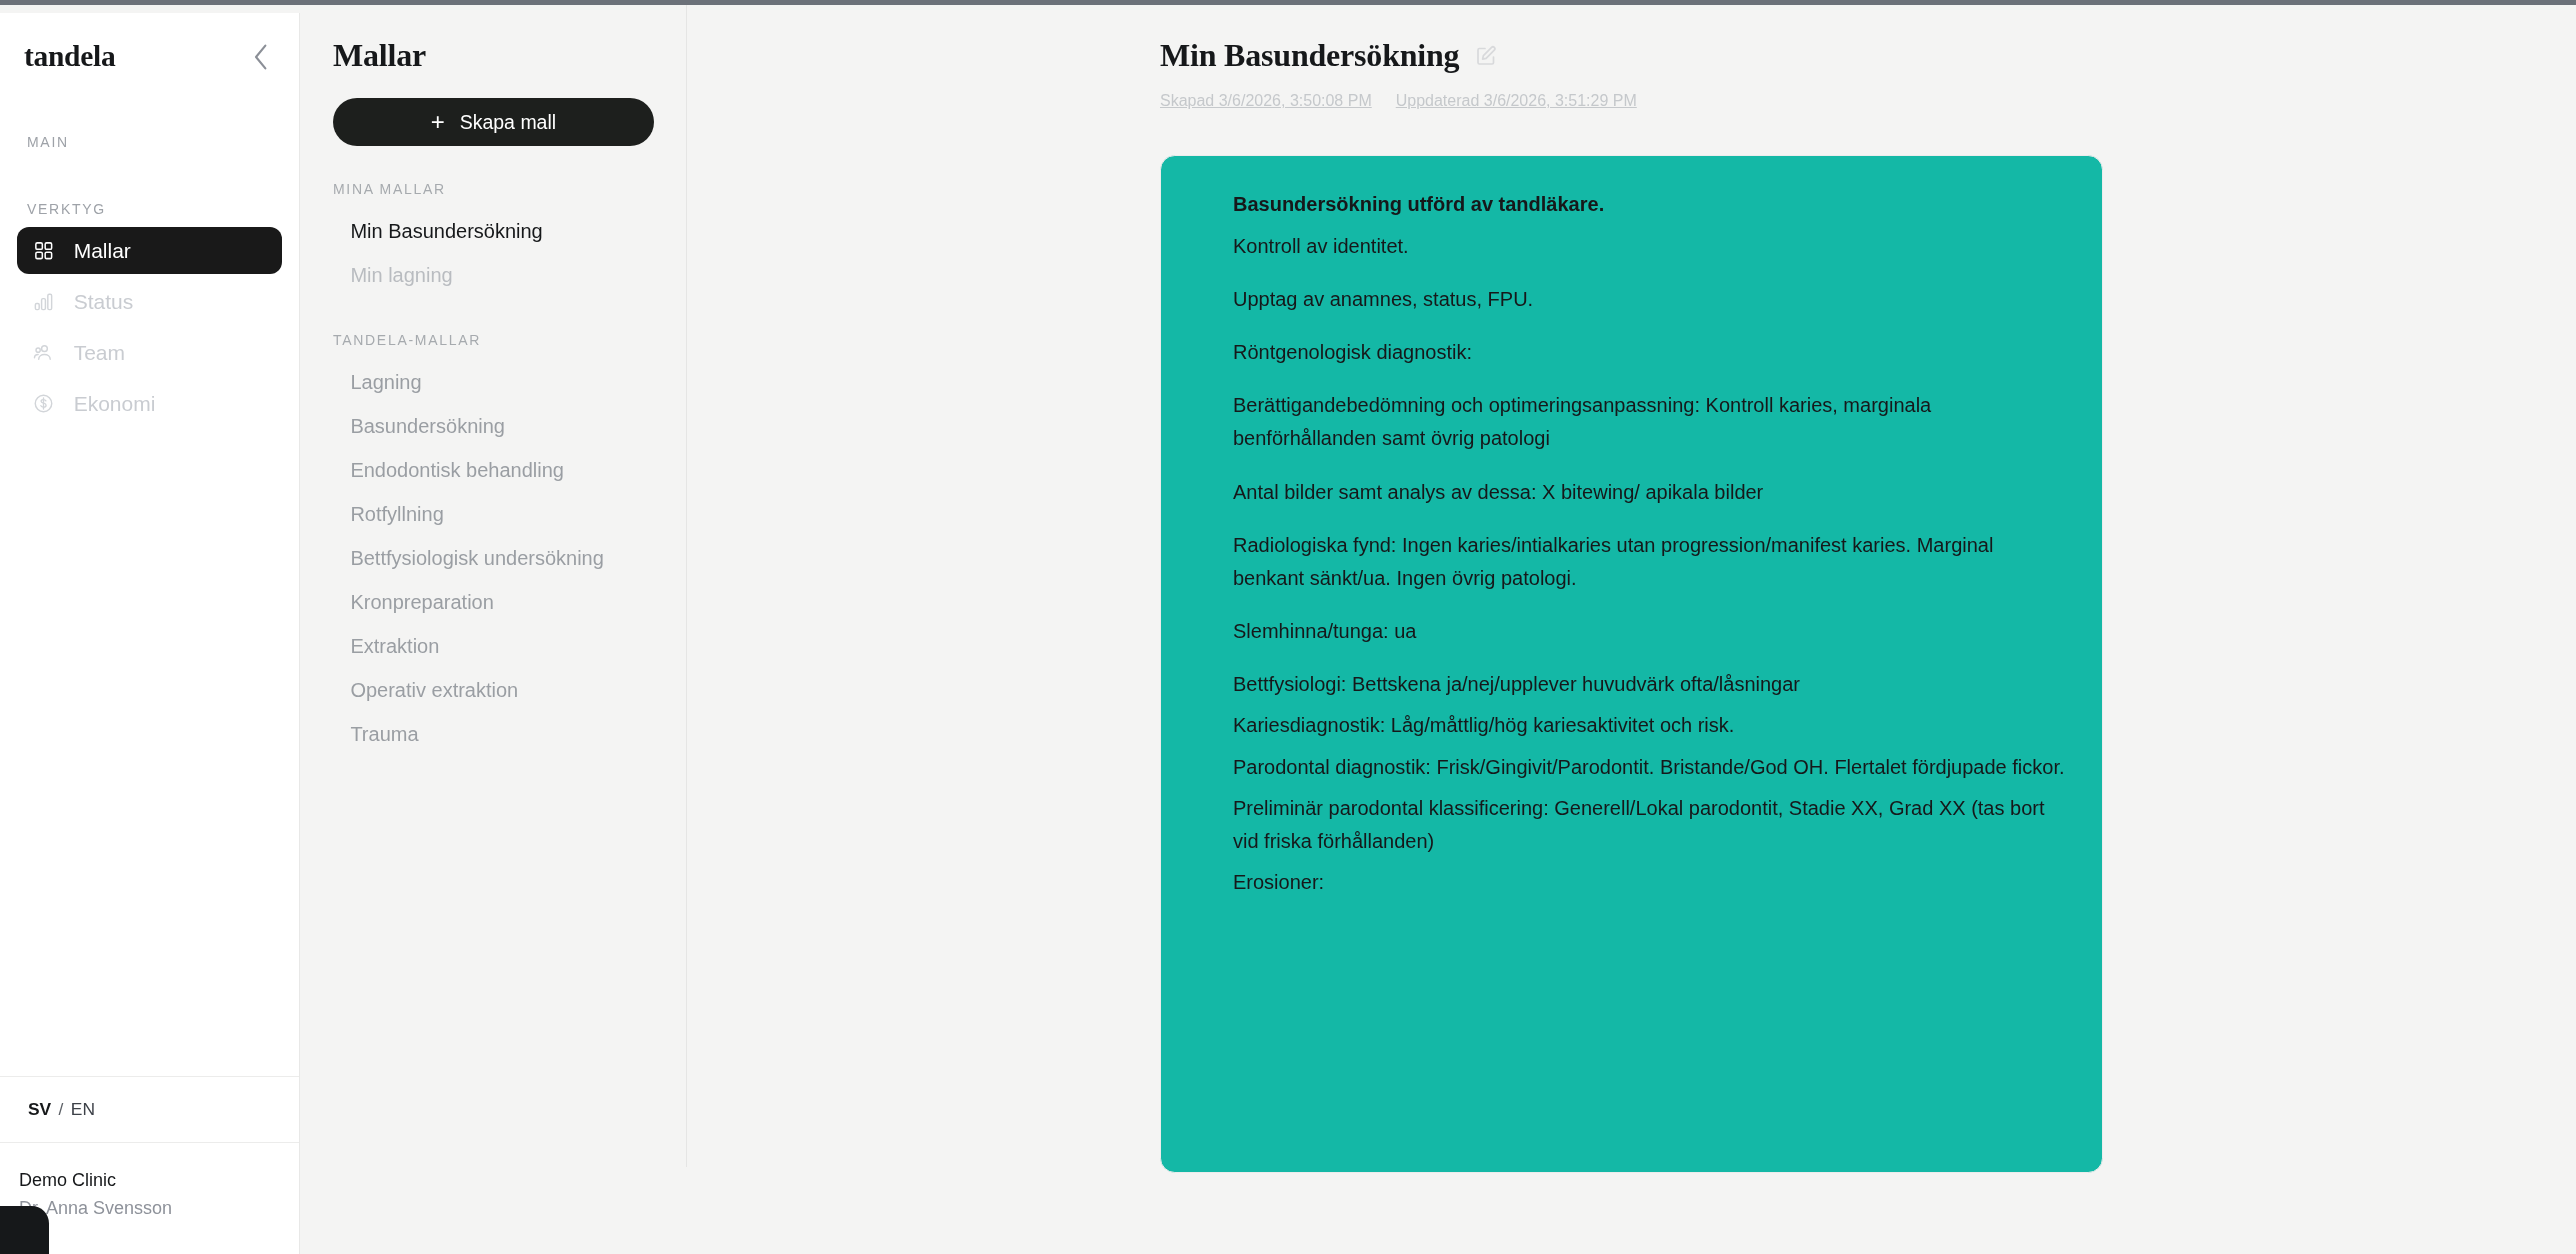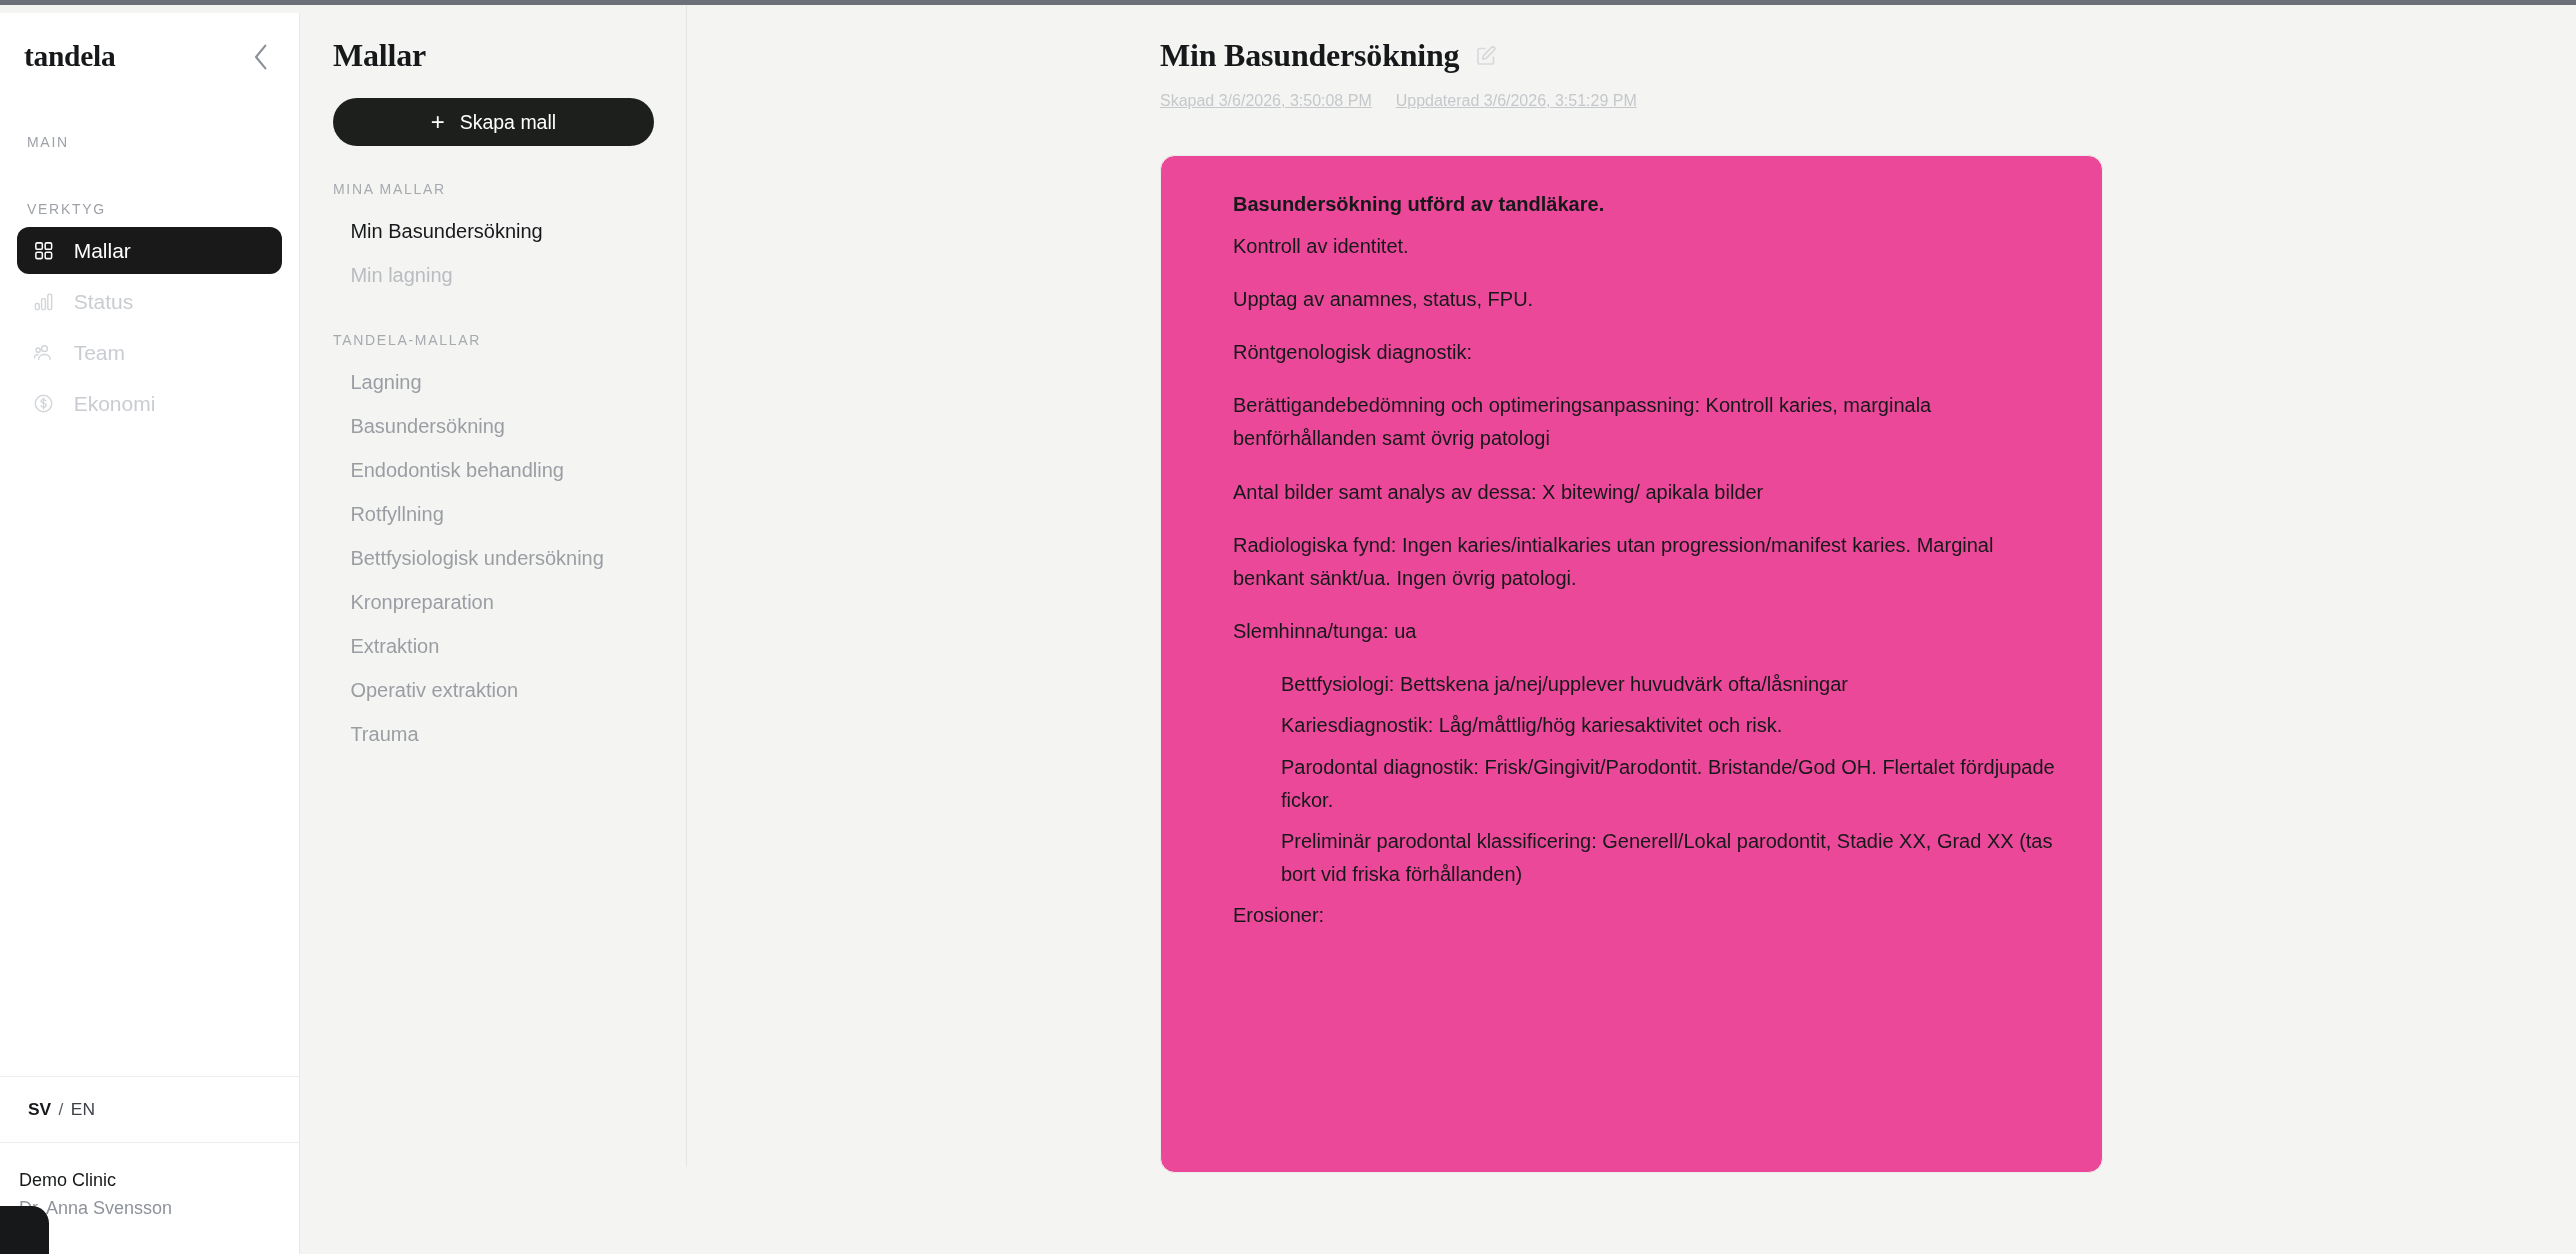--- a/index.html
+++ b/index.html
@@ -126,32 +126,32 @@
   .doc-title {
     font-family: "Liberation Serif", serif;
     font-size: 32px; font-weight: 700; color: #16181a; letter-spacing: -0.2px;
   }
   .edit-icon { width: 24px; height: 24px; cursor: pointer; display:block; }
   .doc-meta { display: flex; gap: 24px; margin-top: 17.4px; font-size: 16px; color: #c5c8cb; text-decoration: underline; }
 
   .doc-card {
     position: absolute; left: 471px; top: 150px; width: 943px;
     height: 1018px;
-    background: #ec4899;
+    background: #14b8a6;
     border: 1.3px solid #ececec;
     border-radius: 14.8px;
     padding: 32px 36px 0 72px;
     overflow: hidden;
   }
   .doc-p {
     font-size: 20px; line-height: 1.66; color: #16181a;
     margin-bottom: 20px;
   }
   .doc-p.bold { font-weight: 700; margin-bottom: 8px; }
-  .doc-p.tight { margin-bottom: 8px; margin-left: 48px; }
+  .doc-p.tight { margin-bottom: 8px; }
 </style>
 </head>
 <body>
 
 <div id="app">
 
   <div class="top-strip"></div>
 
   <aside class="sidebar">
     <div class="sb-head">

